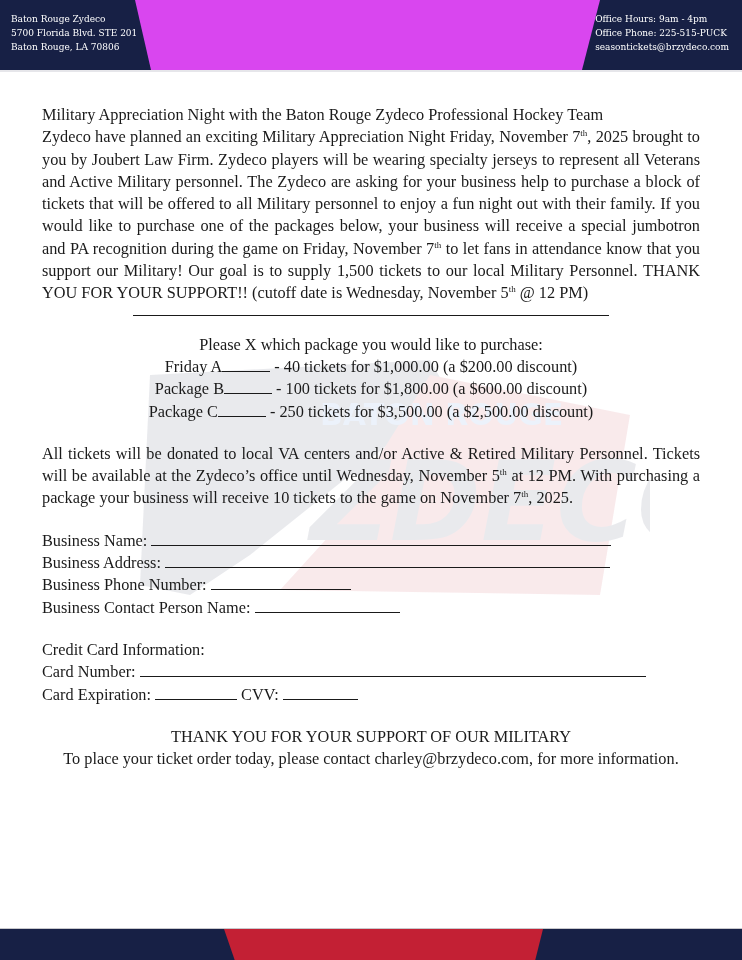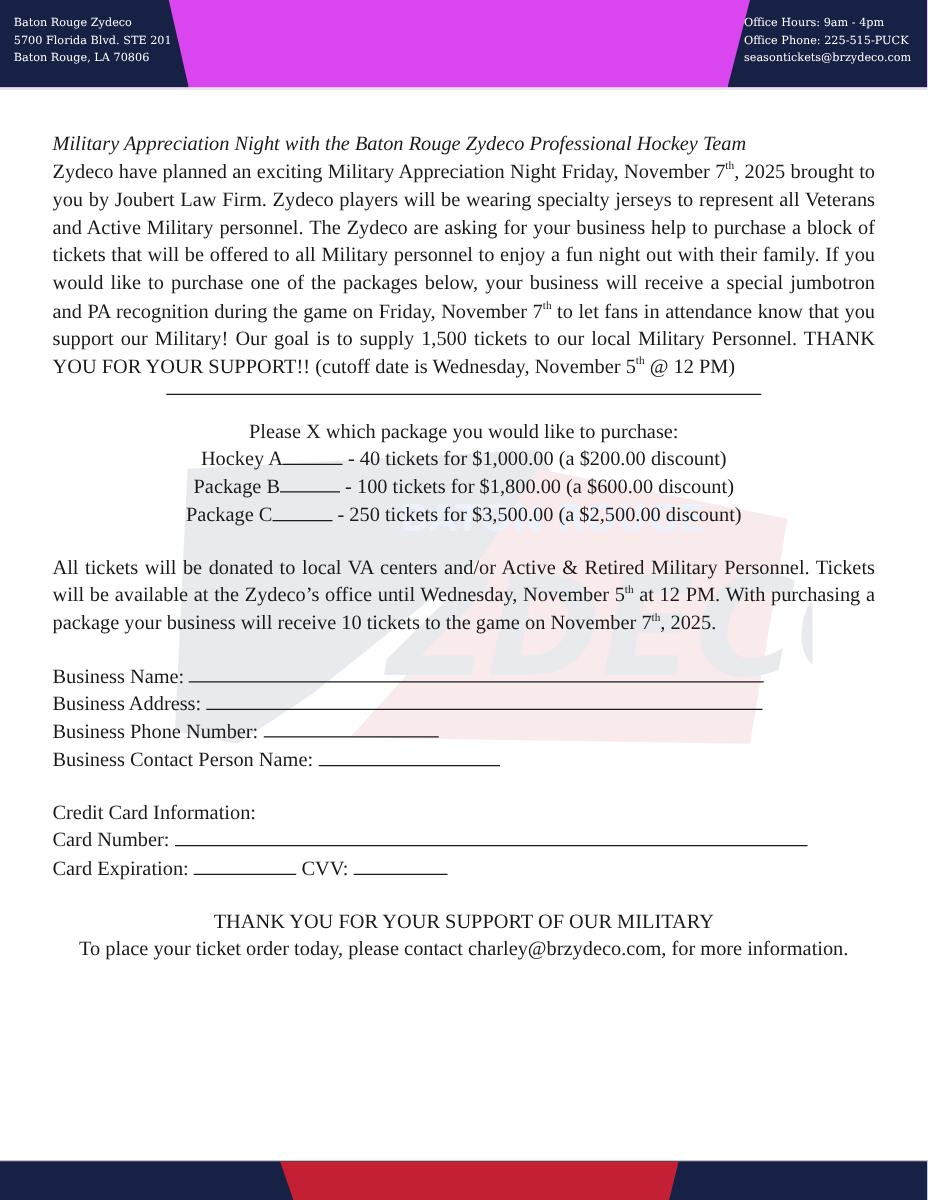--- a/index.html
+++ b/index.html
@@ -11,21 +11,21 @@
   .header .contact { position:absolute; right:13px; top:12px; color:#ffffff; font-family:"DejaVu Serif", serif; font-size:9px; line-height:14px; text-align:left; }
   .header-rule { position:absolute; left:0; top:70px; width:742px; height:2px; background:#e6e6ea; }
 
   .footer { position:absolute; left:0; top:928px; width:742px; height:32px; background:#172045; border-top:1px solid #c8c8cc; box-sizing:border-box; }
   .footer .red { position:absolute; left:224px; top:0; width:319px; height:32px; background:#c32034; clip-path:polygon(0 0, 319px 0, 311px 32px, 11px 32px); }
 
   .watermark { position:absolute; left:130px; top:355px; width:520px; height:250px; opacity:0.09; pointer-events:none; }
 
   .content { position:absolute; left:42px; top:104px; width:658px; font-size:16.3px; line-height:22.3px; }
   .p { margin:0; text-align:justify; text-align-last:left; }
-  .title-line { margin:0;font-style:italic; }
+  .title-line { margin:0; }
   sup { font-size:9px; line-height:0; vertical-align:super; }
   .rule { width:476px; height:1px; background:#1a1a1a; margin:10px 0 0 91px; }
   .packages { text-align:center; margin-top:18px; }
   .packages div { margin:0; }
   .blank { display:inline-block; border-bottom:1px solid #1a1a1a; height:14px; vertical-align:baseline; }
   .gap { height:20px; }
   .form-line { margin:0; white-space:nowrap; }
   .center { text-align:center; }
 </style>
 </head>
@@ -55,21 +55,21 @@
 </svg>
 
 <div class="content">
   <p class="title-line">Military Appreciation Night with the Baton Rouge Zydeco Professional Hockey Team</p>
   <p class="p"><span>Zydeco have planned an exciting Military Appreciation Night Friday, November 7</span><sup>th</sup><span>, 2025 brought to you by Joubert Law Firm.  Zydeco players will be wearing specialty jerseys to represent all Veterans and Active Military personnel. The Zydeco are asking for your business help to purchase a block of tickets that will be offered to all Military personnel to enjoy a fun night out with their family. If you would like to purchase one of the packages below, your business will receive a special jumbotron and PA recognition during the game on Friday, November 7</span><sup>th</sup><span> to let fans in attendance know that you support our Military! Our goal is to supply 1,500 tickets to our local Military Personnel. THANK YOU FOR YOUR SUPPORT!! (cutoff date is Wednesday, November 5</span><sup>th</sup><span> @ 12 PM)</span></p>
 
   <div class="rule"></div>
 
   <div class="packages">
     <div>Please X which package you would like to purchase:</div>
-    <div><span>Hockey A</span><span class="blank" style="width:48px"></span><span> - 40 tickets for $1,000.00 (a $200.00 discount)</span></div>
+    <div><span>Friday A</span><span class="blank" style="width:48px"></span><span> - 40 tickets for $1,000.00 (a $200.00 discount)</span></div>
     <div><span>Package B</span><span class="blank" style="width:48px"></span><span> - 100 tickets for $1,800.00 (a $600.00 discount)</span></div>
     <div><span>Package C</span><span class="blank" style="width:48px"></span><span> - 250 tickets for $3,500.00 (a $2,500.00 discount)</span></div>
   </div>
 
   <div class="gap"></div>
   <p class="p"><span>All tickets will be donated to local VA centers and/or Active &amp; Retired Military Personnel. Tickets will be available at the Zydeco’s office until Wednesday, November 5</span><sup>th</sup><span> at 12 PM. With purchasing a package your business will receive 10 tickets to the game on November 7</span><sup>th</sup><span>, 2025.</span></p>
 
   <div class="gap"></div>
   <div class="form-line"><span>Business Name: </span><span class="blank" style="width:460px"></span></div>
   <div class="form-line"><span>Business Address: </span><span class="blank" style="width:445px"></span></div>

